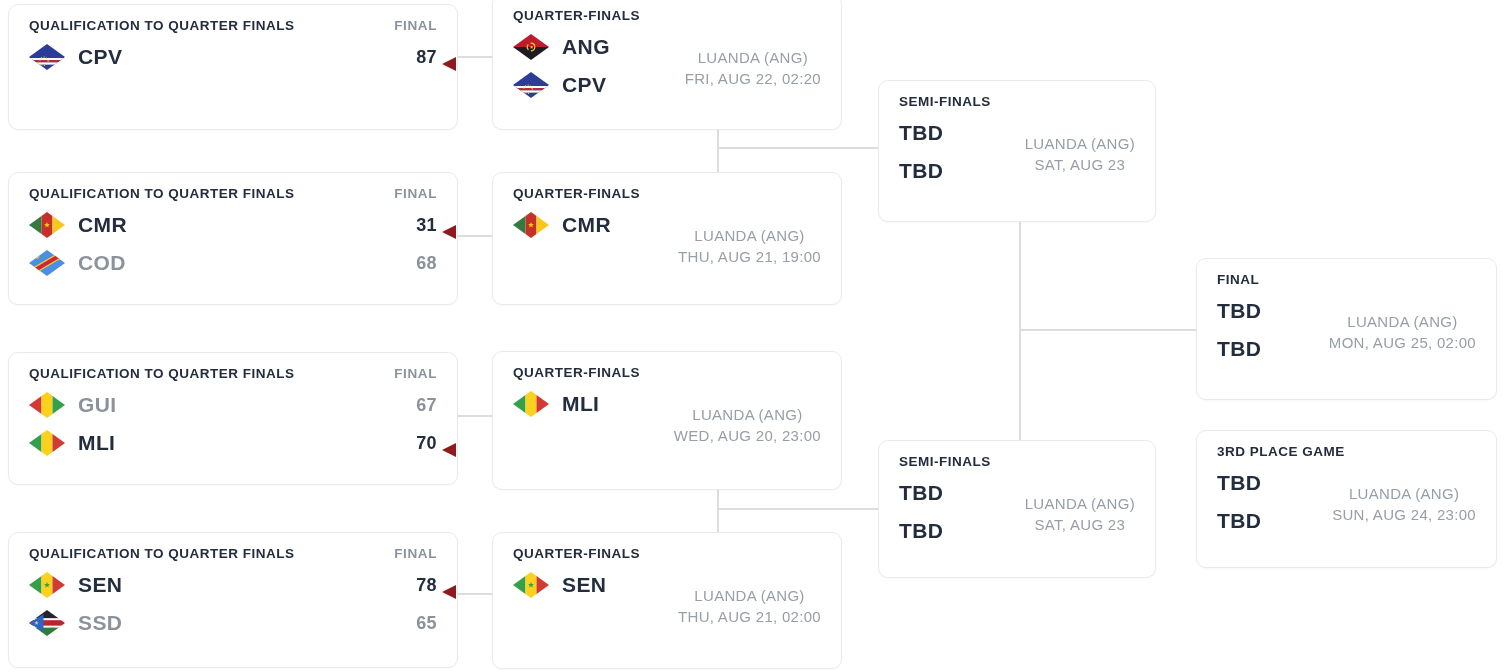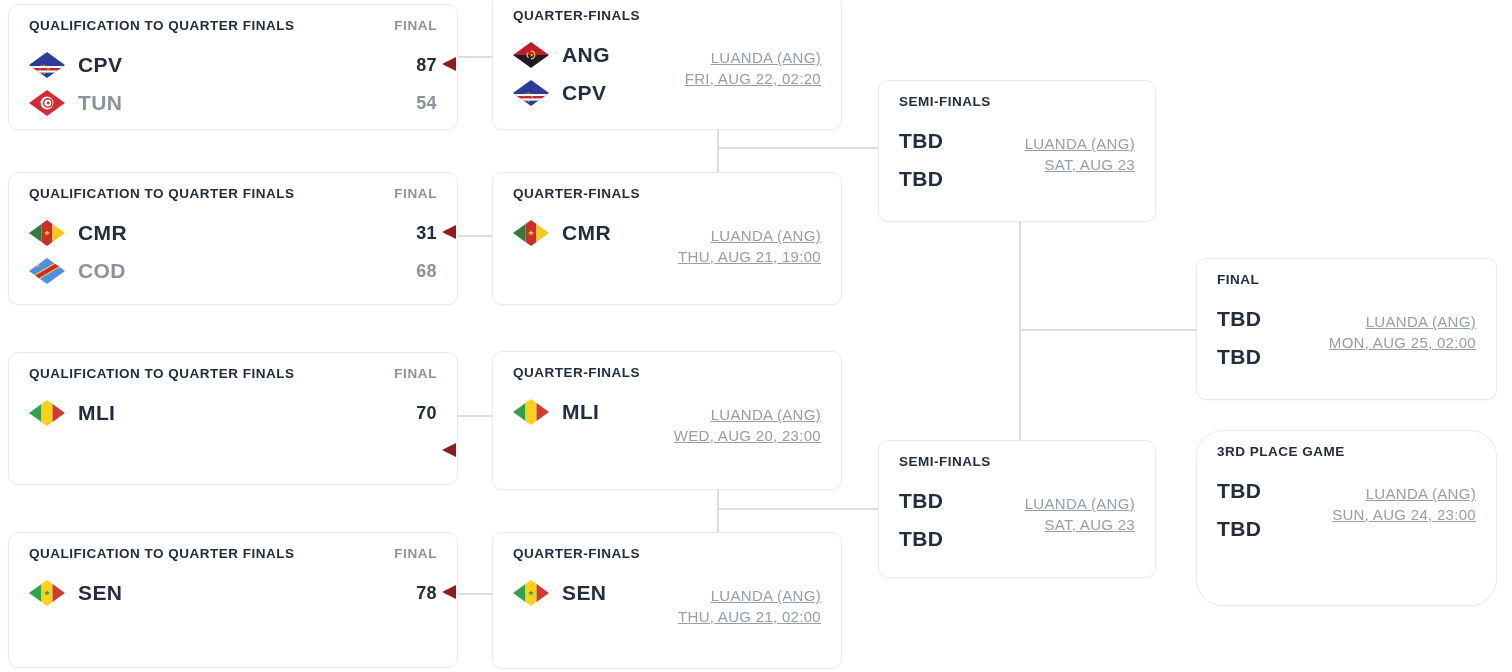--- a/index.html
+++ b/index.html
@@ -11,29 +11,29 @@
   body{font-family:"Liberation Sans","DejaVu Sans",sans-serif;}
   #stage{position:relative;width:1512px;height:672px;overflow:hidden;background:var(--page-bg);}
 
   .card{
     position:absolute;background:var(--card-bg);border:1px solid var(--card-border);
     border-radius:10px;padding:13px 20px;box-shadow:0 1px 2px rgba(20,24,40,.03);
   }
   .card-head{display:flex;justify-content:space-between;align-items:baseline;
     font-size:13.5px;font-weight:bold;letter-spacing:.5px;color:var(--text-dark);line-height:16px;}
   .card-status{color:var(--text-gray);font-weight:bold;letter-spacing:.6px;}
-  .teams{margin-top:12px;position:relative;}
+  .teams{margin-top:4px;position:relative;}
   .team-row{display:flex;align-items:center;height:38px;gap:13px;
     font-size:21px;font-weight:bold;letter-spacing:.4px;color:var(--text-dark);}
   .team-row .score{margin-left:auto;font-size:18px;font-weight:bold;color:var(--text-dark);}
   .team-row.muted,.team-row.muted .score{color:var(--text-gray);}
   .flag{width:36px;height:26px;display:inline-flex;flex:0 0 36px;}
   .flag svg{display:block;}
-  .venue{position:absolute;right:20px;top:52px;text-align:right;
-    font-size:15px;line-height:21px;color:#989ea7;letter-spacing:.3px;font-weight:normal;text-decoration:underline;}
+  .venue{position:absolute;right:20px;top:52px;text-align:center;
+    font-size:15px;line-height:21px;color:#989ea7;letter-spacing:.3px;font-weight:normal;}
   .win-arrow{position:absolute;right:1px;width:0;height:0;
     border-top:7px solid transparent;border-bottom:7px solid transparent;
     border-right:14px solid var(--winner-arrow);}
   .hline,.vline{position:absolute;background:var(--line);}
   .hline{height:2px;} .vline{width:2px;}
 </style>
 </head>
 <body>
 
 <div id="stage">
@@ -67,39 +67,20 @@
                 <rect y="14" width="36" height="2.2" fill="#fff"></rect>
                 <rect y="16.2" width="36" height="2.2" fill="#cf2027"></rect>
                 <rect y="18.4" width="36" height="2.2" fill="#fff"></rect>
                 <circle cx="15" cy="17.3" r="4.2" fill="none" stroke="#f2c53d" stroke-width="1.1" stroke-dasharray="1.1 1.6"></circle>
               </g>
             </svg>
           </span>
           <span class="team-code">CPV</span>
           <span class="score">87</span>
         </div>
-        <div class="team-row muted">
-          <span class="flag">
-            <svg width="36" height="26" viewBox="0 0 36 26">
-              <defs>
-                <clipPath id="flagclip-0-1">
-                  <polygon points="18,0 36,13 18,26 0,13"></polygon>
-                </clipPath>
-              </defs>
-              <g clip-path="url(#flagclip-0-1)">
-                <rect width="36" height="26" fill="#d22b35"></rect>
-                <circle cx="18" cy="13" r="6.4" fill="#fff"></circle>
-                <circle cx="18.8" cy="13" r="4.2" fill="none" stroke="#d22b35" stroke-width="1.5"></circle>
-                <circle cx="19.2" cy="13" r="1.5" fill="#d22b35"></circle>
-              </g>
-            </svg>
-          </span>
-          <span class="team-code">TUN</span>
-          <span class="score">54</span>
-        </div>
       </div>
     </div>
     <div class="card" style="left: 8px; top: 172px; width: 450px; height: 133px;">
       <div class="card-head">
         <span class="card-title">QUALIFICATION TO QUARTER FINALS</span>
         <span class="card-status">FINAL</span>
       </div>
       <span class="win-arrow" style="top: 52px;"></span>
       <div class="teams">
         <div class="team-row">
@@ -142,20 +123,38 @@
         </div>
       </div>
     </div>
     <div class="card" style="left: 8px; top: 352px; width: 450px; height: 133px;">
       <div class="card-head">
         <span class="card-title">QUALIFICATION TO QUARTER FINALS</span>
         <span class="card-status">FINAL</span>
       </div>
       <span class="win-arrow" style="top: 90px;"></span>
       <div class="teams">
+        <div class="team-row muted">
+          <span class="flag">
+            <svg width="36" height="26" viewBox="0 0 36 26">
+              <defs>
+                <clipPath id="flagclip-2-0">
+                  <polygon points="18,0 36,13 18,26 0,13"></polygon>
+                </clipPath>
+              </defs>
+              <g clip-path="url(#flagclip-2-0)">
+                <rect x="0" y="0" width="12.5" height="26" fill="#d23b33"></rect>
+                <rect x="12.5" y="0" width="11" height="26" fill="#fbd11e"></rect>
+                <rect x="23.5" y="0" width="12.5" height="26" fill="#35a04a"></rect>
+              </g>
+            </svg>
+          </span>
+          <span class="team-code">GUI</span>
+          <span class="score">67</span>
+        </div>
         <div class="team-row">
           <span class="flag">
             <svg width="36" height="26" viewBox="0 0 36 26">
               <defs>
                 <clipPath id="flagclip-2-1">
                   <polygon points="18,0 36,13 18,26 0,13"></polygon>
                 </clipPath>
               </defs>
               <g clip-path="url(#flagclip-2-1)">
                 <rect x="0" y="0" width="12.5" height="26" fill="#35a04a"></rect>
@@ -187,20 +186,42 @@
               <g clip-path="url(#flagclip-3-0)">
                 <rect x="0" y="0" width="12.5" height="26" fill="#35a04a"></rect>
                 <rect x="12.5" y="0" width="11" height="26" fill="#fbd11e"></rect>
                 <rect x="23.5" y="0" width="12.5" height="26" fill="#d23b33"></rect>
                 <polygon points="18.00,10.00 18.79,11.91 20.85,12.07 19.28,13.42 19.76,15.43 18.00,14.35 16.24,15.43 16.72,13.42 15.15,12.07 17.21,11.91" fill="#35a04a"></polygon>
               </g>
             </svg>
           </span>
           <span class="team-code">SEN</span>
           <span class="score">78</span>
+        </div>
+        <div class="team-row muted">
+          <span class="flag">
+            <svg width="36" height="26" viewBox="0 0 36 26">
+              <defs>
+                <clipPath id="flagclip-3-1">
+                  <polygon points="18,0 36,13 18,26 0,13"></polygon>
+                </clipPath>
+              </defs>
+              <g clip-path="url(#flagclip-3-1)">
+                <rect width="36" height="8.4" fill="#26242a"></rect>
+                <rect y="8.4" width="36" height="1.8" fill="#fff"></rect>
+                <rect y="10.2" width="36" height="5.6" fill="#b8252d"></rect>
+                <rect y="15.8" width="36" height="1.8" fill="#fff"></rect>
+                <rect y="17.6" width="36" height="8.4" fill="#2f7a3c"></rect>
+                <polygon points="0,13 14.5,4.2 14.5,21.8" fill="#2966c8"></polygon>
+                <polygon points="7.50,10.70 8.11,12.16 9.69,12.29 8.48,13.32 8.85,14.86 7.50,14.04 6.15,14.86 6.52,13.32 5.31,12.29 6.89,12.16" fill="#f2c53d"></polygon>
+              </g>
+            </svg>
+          </span>
+          <span class="team-code">SSD</span>
+          <span class="score">65</span>
         </div>
       </div>
     </div>
     <div class="card" style="left: 492px; top: -6px; width: 350px; height: 136px;">
       <div class="card-head">
         <span class="card-title">QUARTER-FINALS</span>
       </div>
       <div class="teams">
         <div class="team-row">
           <span class="flag">
@@ -375,21 +396,21 @@
         </div>
         <div class="team-row">
           <span class="team-code">TBD</span>
         </div>
       </div>
       <div class="venue">
         <div>LUANDA (ANG)</div>
         <div>MON, AUG 25, 02:00</div>
       </div>
     </div>
-    <div class="card" style="left: 1196px; top: 430px; width: 301px; height: 176px; border-radius: 27px;">
+    <div class="card" style="left: 1196px; top: 430px; width: 301px; height: 138px;">
       <div class="card-head">
         <span class="card-title">3RD PLACE GAME</span>
       </div>
       <div class="teams">
         <div class="team-row">
           <span class="team-code">TBD</span>
         </div>
         <div class="team-row">
           <span class="team-code">TBD</span>
         </div>

